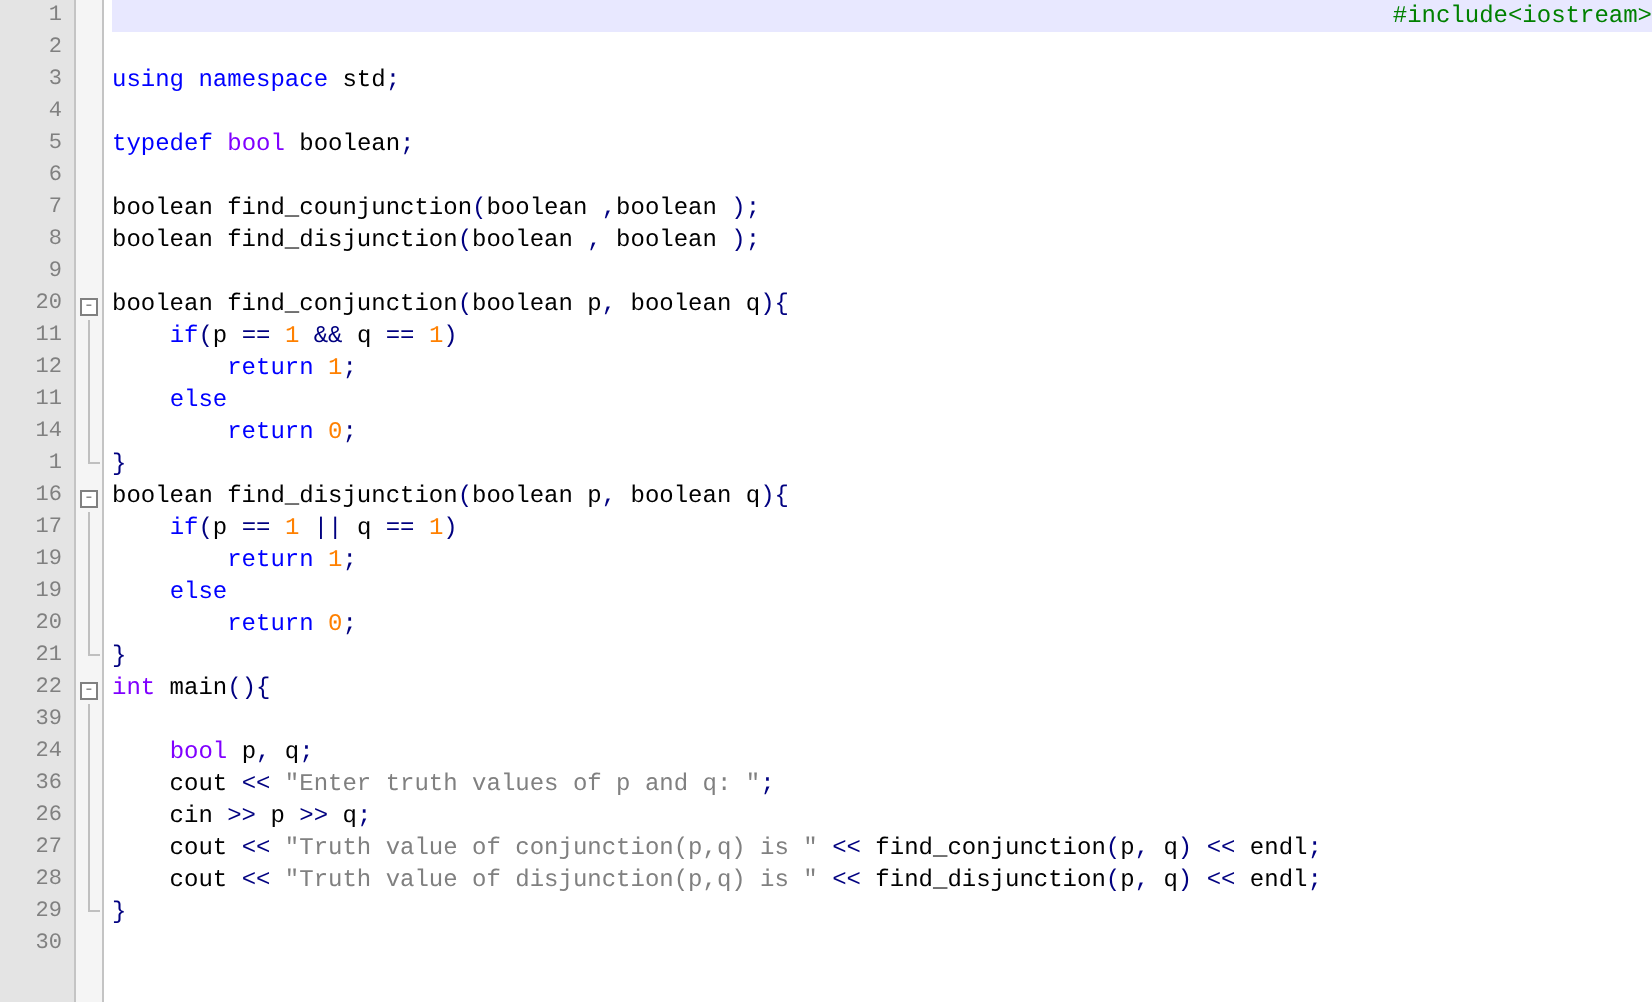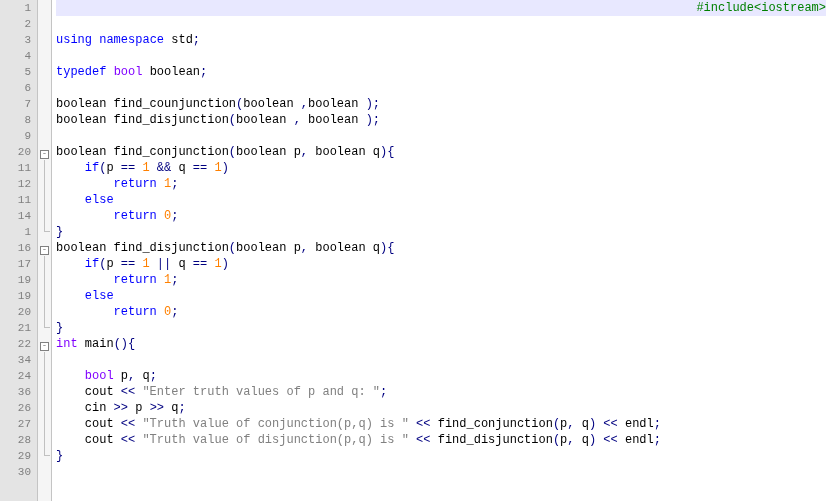--- a/index.html
+++ b/index.html
@@ -113,21 +113,21 @@
       <div class="ln">11</div>
       <div class="ln">14</div>
       <div class="ln">1</div>
       <div class="ln">16</div>
       <div class="ln">17</div>
       <div class="ln">19</div>
       <div class="ln">19</div>
       <div class="ln">20</div>
       <div class="ln">21</div>
       <div class="ln">22</div>
-      <div class="ln">34</div>
+      <div class="ln">39</div>
       <div class="ln">24</div>
       <div class="ln">36</div>
       <div class="ln">26</div>
       <div class="ln">27</div>
       <div class="ln">28</div>
       <div class="ln">29</div>
       <div class="ln">30</div>
     </div>
   <div class="fold-col" id="foldcol">
       <div class="fc"></div>

